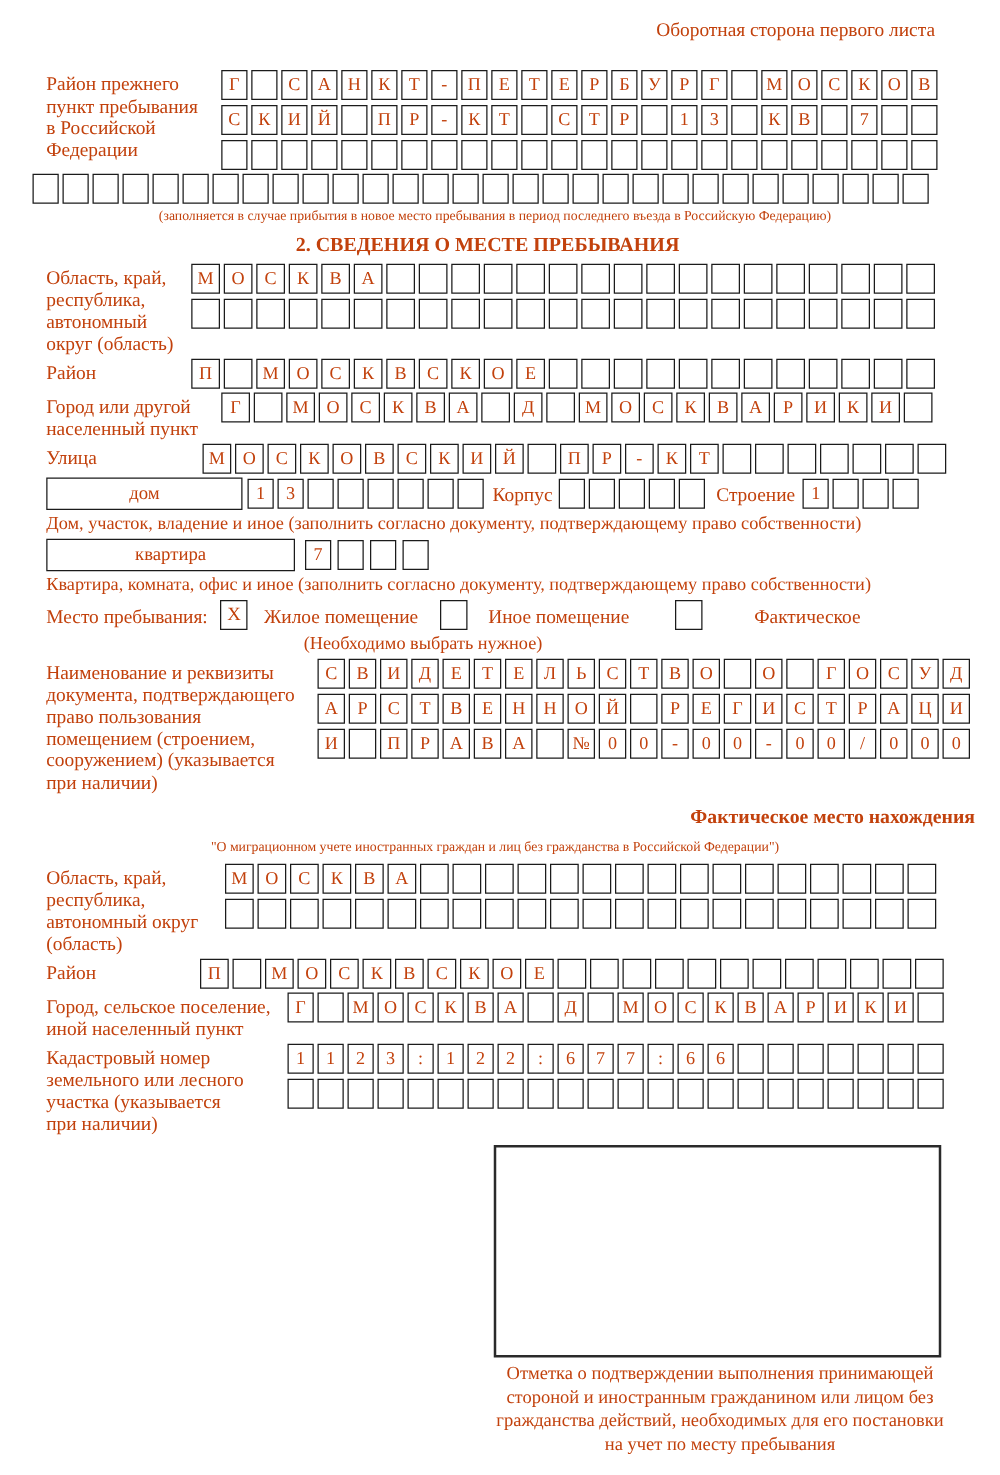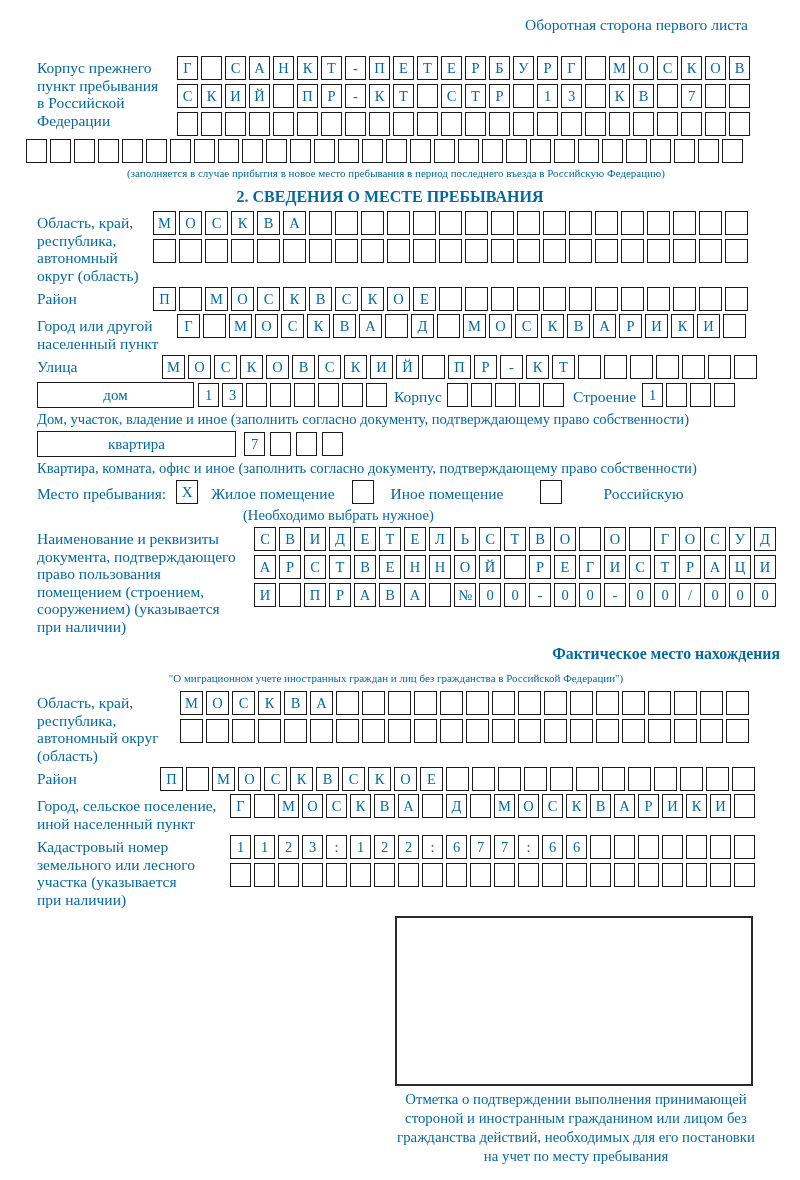--- a/index.html
+++ b/index.html
@@ -1,17 +1,17 @@
 <!DOCTYPE html>
 <html><head>
 <meta charset="utf-8">
 <style>
   html,body{margin:0;padding:0;background:#fff;}
   .page{position:relative;width:800px;height:1180px;background:#ffffff;overflow:hidden;
-        font-family:"Liberation Serif","DejaVu Serif",serif;color:#0369a1;}
+        font-family:"Liberation Serif","DejaVu Serif",serif;color:#c2410c;}
   .hdr{margin-top:16px;padding-right:52px;text-align:right;font-size:15.5px;}
   .frow{display:flex;align-items:flex-start;margin-bottom:3px;}
   .lbl{box-sizing:border-box;padding-left:37px;font-size:15.5px;line-height:17.5px;padding-top:3px;flex:none;}
   .lblline{white-space:nowrap;}
   .grids{display:flex;flex-direction:column;gap:4px;}
   .grid{display:flex;gap:3px;}
   .cell{box-sizing:border-box;flex:none;width:21px;height:24px;border:1.6px solid #1b1b1b;
         display:flex;align-items:center;justify-content:center;font-size:14.5px;background:#fff;}
   .g23 .cell{width:23px;}
   .g22 .cell{width:22px;}
@@ -31,21 +31,21 @@
 </style>
 </head>
 <body>
 
 <div class="page">
 
   <div class="hdr">Оборотная сторона первого листа</div>
 
   <div class="frow" style="margin-top:22px;">
     <div class="lbl" style="width:177px;">
-      <div class="lblline">Корпус прежнего</div>
+      <div class="lblline">Район прежнего</div>
       <div class="lblline">пункт пребывания</div>
       <div class="lblline">в Российской</div>
       <div class="lblline">Федерации</div>
     </div>
     <div class="grids">
       <div class="grid">
           <span class="cell">Г</span>
           <span class="cell"></span>
           <span class="cell">С</span>
           <span class="cell">А</span>
@@ -351,21 +351,21 @@
   </div>
   <div class="caption">Квартира, комната, офис и иное (заполнить согласно документу, подтверждающему право собственности)</div>
 
   <div class="hrow" style="margin-top:3px;">
     <div class="inline-lbl">Место пребывания:</div>
     <div class="cb" style="margin-left:10px;">X</div>
     <div class="inline-lbl" style="margin-left:13px;">Жилое помещение</div>
     <div class="cb" style="margin-left:17px;"></div>
     <div class="inline-lbl" style="margin-left:17px;">Иное помещение</div>
     <div class="cb" style="margin-left:37px;"></div>
-    <div class="inline-lbl" style="margin-left:41px;">Российскую</div>
+    <div class="inline-lbl" style="margin-left:41px;">Фактическое</div>
   </div>
   <div class="caption" style="padding-left:243px;">(Необходимо выбрать нужное)</div>
 
   <div class="frow">
     <div class="lbl" style="width:254px;">
       <div class="lblline">Наименование и реквизиты</div>
       <div class="lblline">документа, подтверждающего</div>
       <div class="lblline">право пользования</div>
       <div class="lblline">помещением (строением,</div>
       <div class="lblline">сооружением) (указывается</div>

